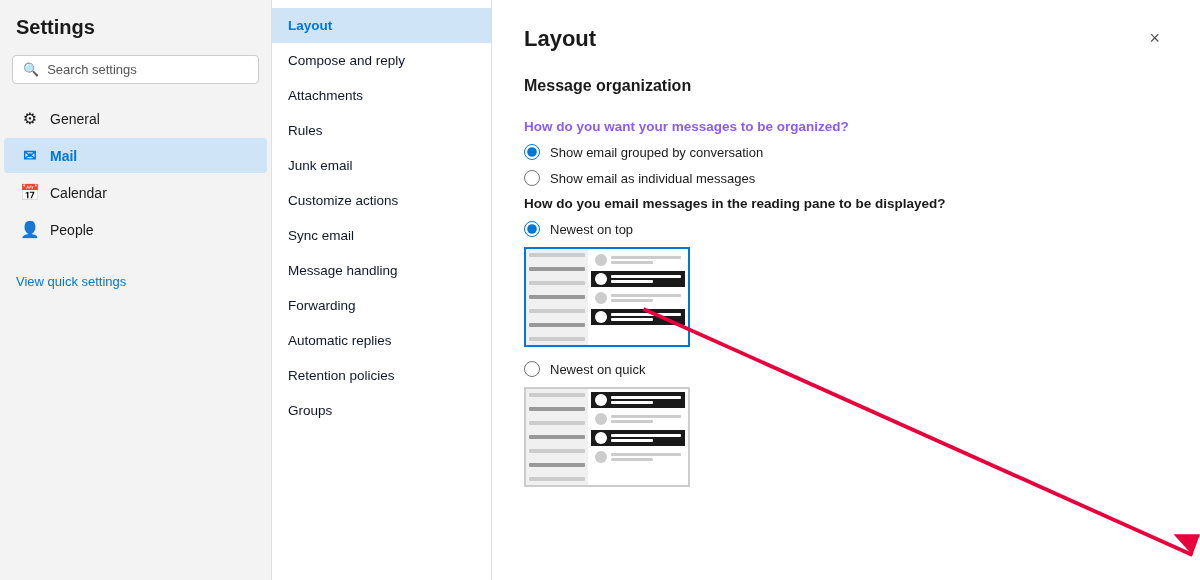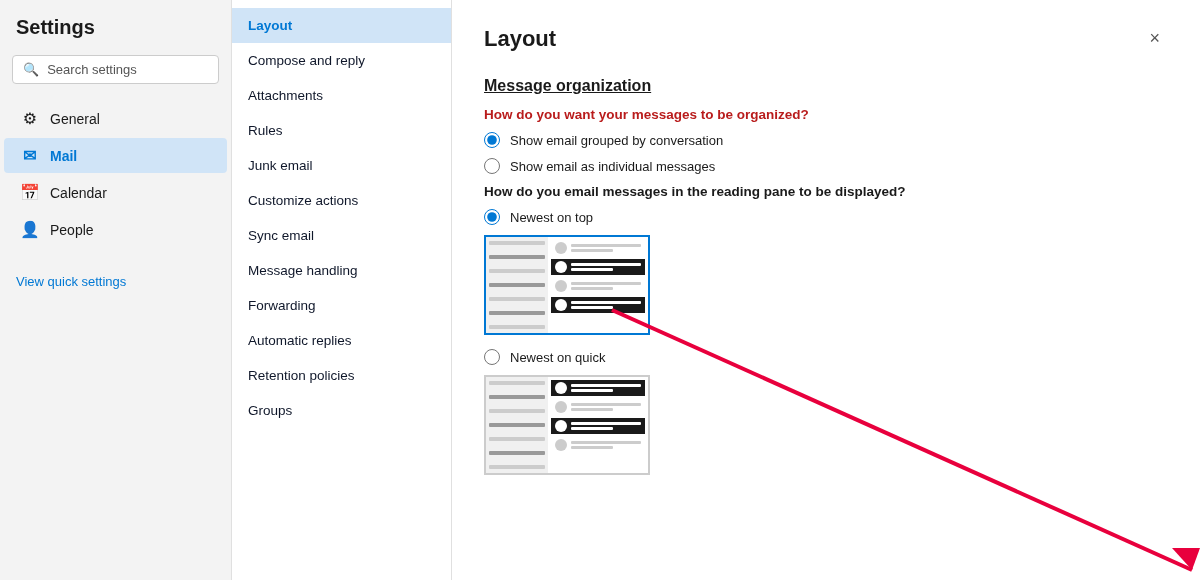--- a/index.html
+++ b/index.html
@@ -8,21 +8,21 @@
       font-size: 14px;
       background: #fff;
       width: 1200px;
       height: 580px;
       overflow: hidden;
       display: flex;
     }
 
     
     .sidebar {
-      width: 232px;
+      width: 272px;
       background: #f3f3f3;
       display: flex;
       flex-direction: column;
       padding: 16px 0;
       flex-shrink: 0;
       border-right: 1px solid #e0e0e0;
     }
 
     .sidebar-title {
       font-size: 20px;
@@ -131,30 +131,29 @@
       border: none;
       font-size: 18px;
       cursor: pointer;
       color: #555;
       padding: 4px 8px;
     }
 
     .section-title {
       font-size: 16px;
       font-weight: 600;
-      margin-bottom: 12px;
-      color: #1a1a1a;
-      text-decoration: underline;
+      margin-bottom: 24px;
+      color: #1a1a1a;
     }
 
     .question-text {
       font-weight: 600;
       font-size: 13.5px;
       margin-bottom: 10px;
-      color: #b91c1c;
+      color: #8b5cf6;
     }
 
     .radio-option {
       display: flex;
       align-items: center;
       margin-bottom: 10px;
       cursor: pointer;
     }
     .radio-option input[type="radio"] {
       margin-right: 10px;

